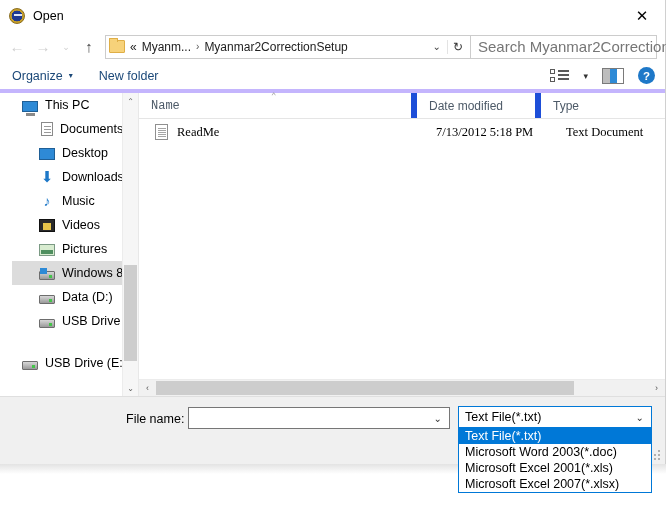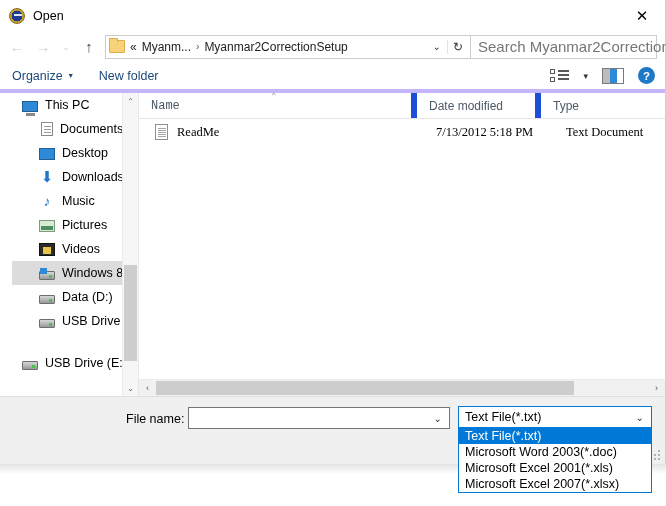--- a/index.html
+++ b/index.html
@@ -286,26 +286,26 @@
         </div>
         <div class="nav-item indent">
           <span class="ni-ico ico-dl">⬇</span>
           <span>Downloads</span>
         </div>
         <div class="nav-item indent">
           <span class="ni-ico ico-music">♪</span>
           <span>Music</span>
         </div>
         <div class="nav-item indent">
+          <span class="ni-ico ico-vid"></span>
+          <span>Videos</span>
+        </div>
+        <div class="nav-item indent">
           <span class="ni-ico ico-pic"></span>
           <span>Pictures</span>
-        </div>
-        <div class="nav-item indent">
-          <span class="ni-ico ico-vid"></span>
-          <span>Videos</span>
         </div>
         <div class="nav-item indent selected">
           <span class="ni-ico ico-win"></span>
           <span>Windows 8.1 (C:)</span>
         </div>
         <div class="nav-item indent">
           <span class="ni-ico ico-drive"></span>
           <span>Data (D:)</span>
         </div>
         <div class="nav-item indent">

